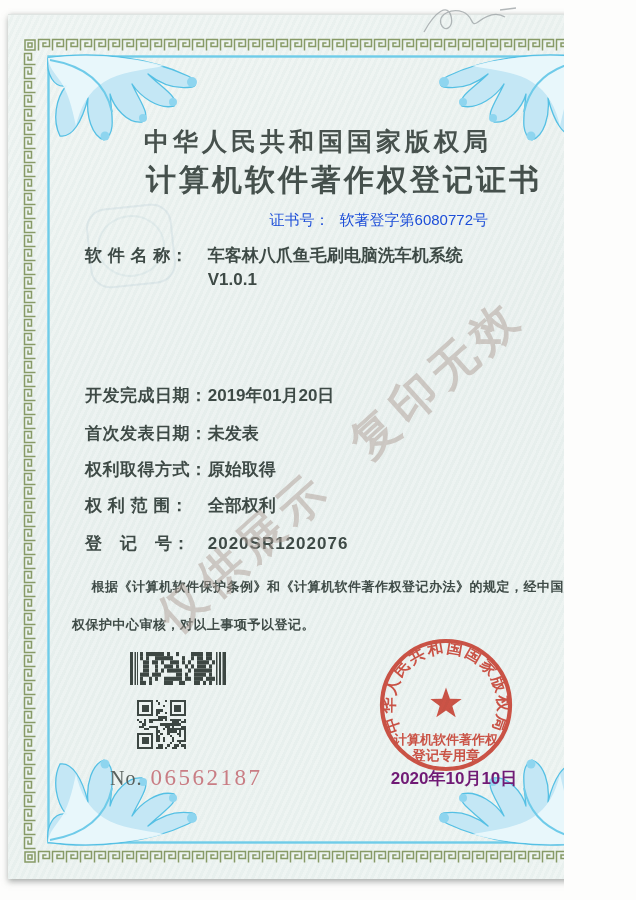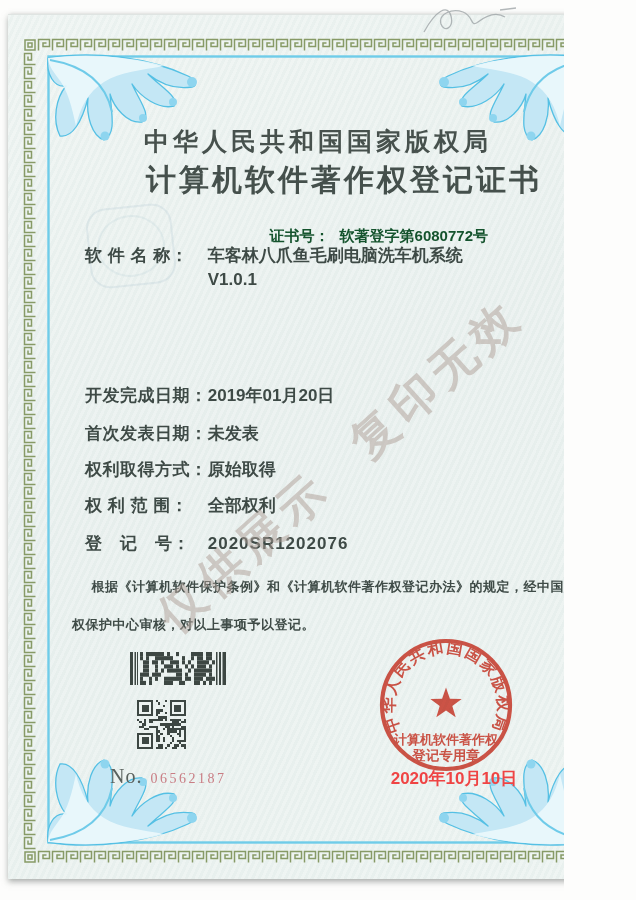--- a/index.html
+++ b/index.html
@@ -11,41 +11,41 @@
          border-top:1px solid #dfe4e2;}
   .paper::after{content:"";position:absolute;inset:0;
          background:repeating-linear-gradient(115deg,rgba(255,255,255,.16) 0 3px,rgba(205,222,218,.10) 3px 6px);
          pointer-events:none;}
   svg.frame{position:absolute;left:23px;top:38px;width:592px;height:826px;}
   svg.ornaments{position:absolute;left:0;top:0;width:636px;height:900px;pointer-events:none;}
   .title-authority{position:absolute;left:0;top:125px;width:636px;text-align:center;
          font-size:25px;font-weight:700;letter-spacing:4px;color:#47514d;}
   .title-cert{position:absolute;left:0;top:160px;width:636px;text-align:center;
          font-size:30px;font-weight:700;letter-spacing:3px;color:#45504c;margin-left:26px;}
-  .cert-no{position:absolute;right:76px;top:227px;font-size:15px;font-weight:700;
-         color:#14532d;font-family:"Liberation Sans","DejaVu Sans",sans-serif;}
+  .cert-no{position:absolute;right:76px;top:211px;font-size:15px;font-weight:400;
+         color:#1d4ed8;font-family:"Liberation Sans","DejaVu Sans",sans-serif;}
   .cert-no .lbl{margin-right:10px;}
   .emboss{position:absolute;left:88px;top:206px;width:82px;height:76px;border-radius:20px;
          border:2.5px solid rgba(140,175,195,.16);transform:rotate(-6deg);}
   .emboss::before{content:"";position:absolute;inset:7px;border-radius:50%;
          border:2px solid rgba(140,175,195,.13);}
   .field-row{position:absolute;left:85px;font-size:17px;font-weight:700;color:#3e4a46;
          font-family:"Liberation Sans","DejaVu Sans",sans-serif;white-space:nowrap;}
   .field-row .flabel{display:inline-block;width:112px;letter-spacing:.5px;vertical-align:top;}
   .field-row .fvalue{display:inline-block;margin-left:6px;vertical-align:top;line-height:24px;}
   .statement{position:absolute;left:72px;top:568px;width:510px;font-size:13px;font-weight:600;
          line-height:38px;text-indent:1.5em;color:#3f4b47;letter-spacing:.5px;}
   .barcode{position:absolute;left:130px;top:652px;width:96px;height:33px;}
   .qr{position:absolute;left:137px;top:700px;width:49px;height:49px;}
   .serial{position:absolute;left:110px;top:765px;font-size:20px;color:#59615d;letter-spacing:1px;}
-  .serial .num{font-size:14px;color:#c97d84;letter-spacing:2.5px;margin-left:8px;}
+  .serial .num{font-size:23px;color:#c97d84;letter-spacing:2.5px;margin-left:8px;}
   .stamp{position:absolute;left:376px;top:635px;width:140px;height:140px;
          opacity:.92;mix-blend-mode:multiply;}
   .issue-date{position:absolute;left:386px;top:767px;width:136px;text-align:center;
-         font-size:17px;font-weight:700;color:#ef4444;
+         font-size:17px;font-weight:700;color:#701a75;
          font-family:"Liberation Sans","DejaVu Sans",sans-serif;}
   .watermark{position:absolute;left:145px;top:600px;transform:rotate(-42deg);
          transform-origin:0 0;font-size:46px;letter-spacing:7px;word-spacing:28px;
          white-space:nowrap;color:rgba(174,157,150,.5);font-weight:600;z-index:5;}
   .stamp,.issue-date{z-index:6;}
 </style>
 </head>
 <body>
 
 <div class="stage">

